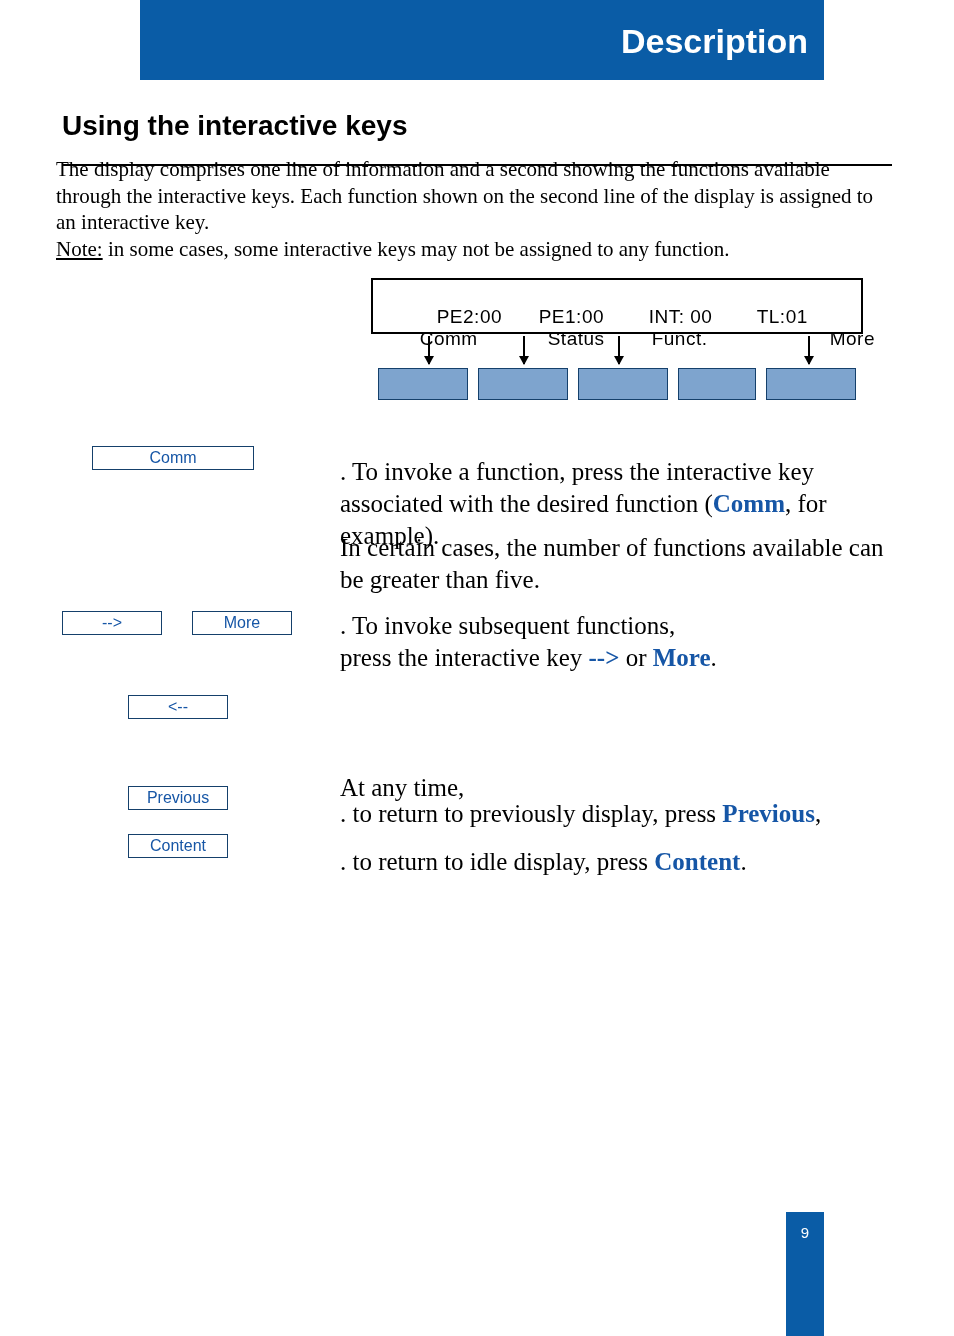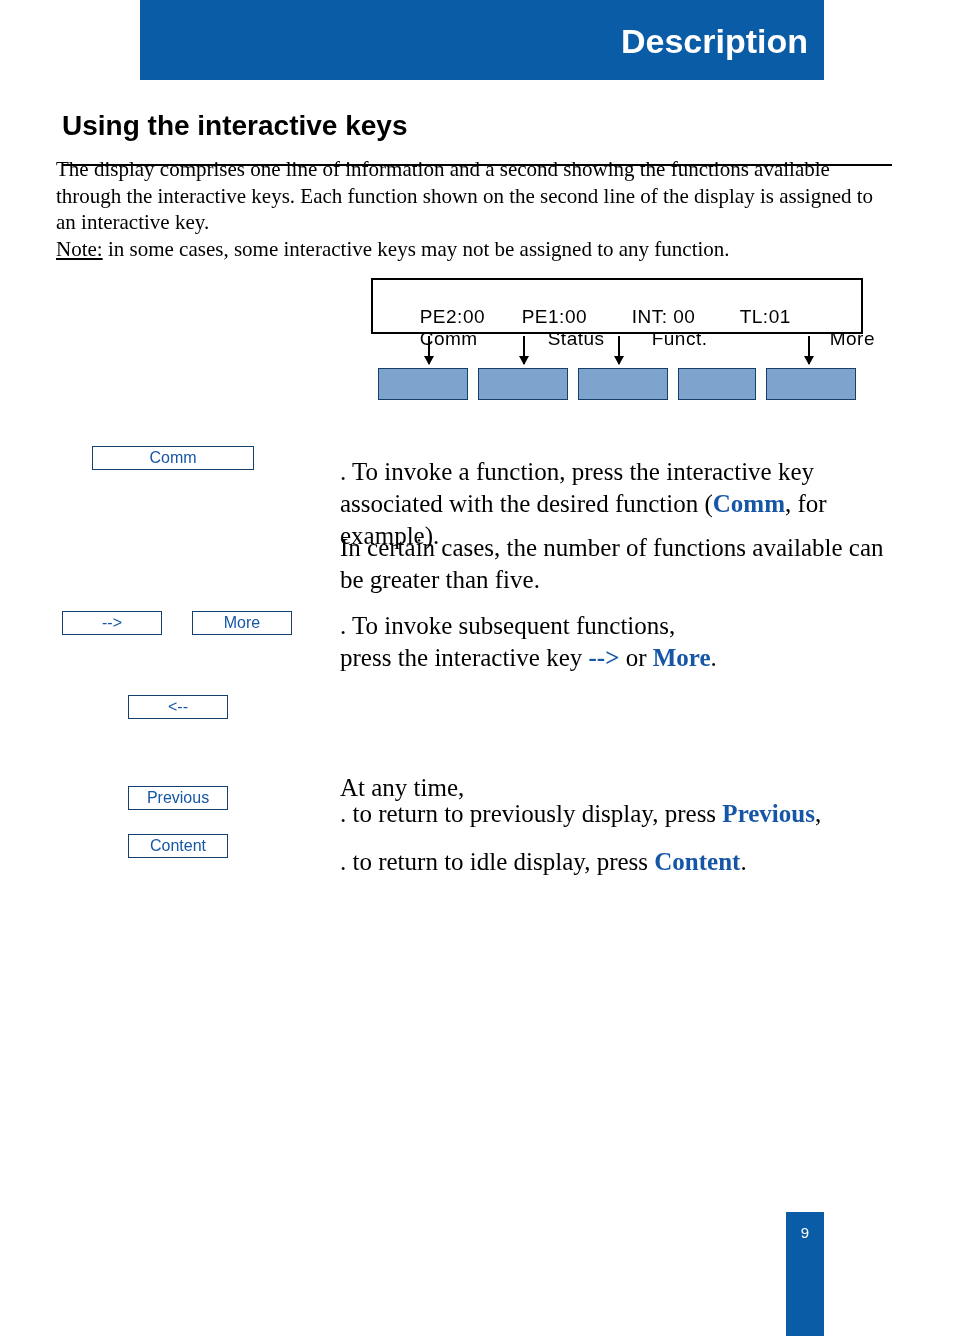--- a/index.html
+++ b/index.html
@@ -36,21 +36,21 @@
 
   <h2 class="section-heading">Using the interactive keys</h2>
 
   <div class="intro-text">
     <span>The display comprises one line of information and a second showing the functions available through the interactive keys. Each function shown on the second line of the display is assigned to an interactive key.</span><br>
     <span class="note-label">Note:</span><span> in some cases, some interactive keys may not be assigned to any function.</span>
   </div>
 
   <div class="display-box">
     <div class="display-row dr-top">
-      <span style="display:inline-block;width:102px;">PE2:00</span><span style="display:inline-block;width:110px;">PE1:00</span><span style="display:inline-block;width:108px;">INT: 00</span><span>TL:01</span>
+      <span style="display:inline-block;width:102px;margin-left:17px;">PE2:00</span><span style="display:inline-block;width:110px;">PE1:00</span><span style="display:inline-block;width:108px;">INT: 00</span><span>TL:01</span>
     </div>
     <div class="display-row dr-bot">
       <span style="display:inline-block;width:128px;">Comm</span><span style="display:inline-block;width:104px;">Status</span><span style="display:inline-block;width:178px;">Funct.</span><span>More</span>
     </div>
   </div>
 
   <div class="arrow" style="left:428px; top:336px; height:28px;"></div>
   <div class="arrow" style="left:523px; top:336px; height:28px;"></div>
   <div class="arrow" style="left:618px; top:336px; height:28px;"></div>
   <div class="arrow" style="left:808px; top:336px; height:28px;"></div>

